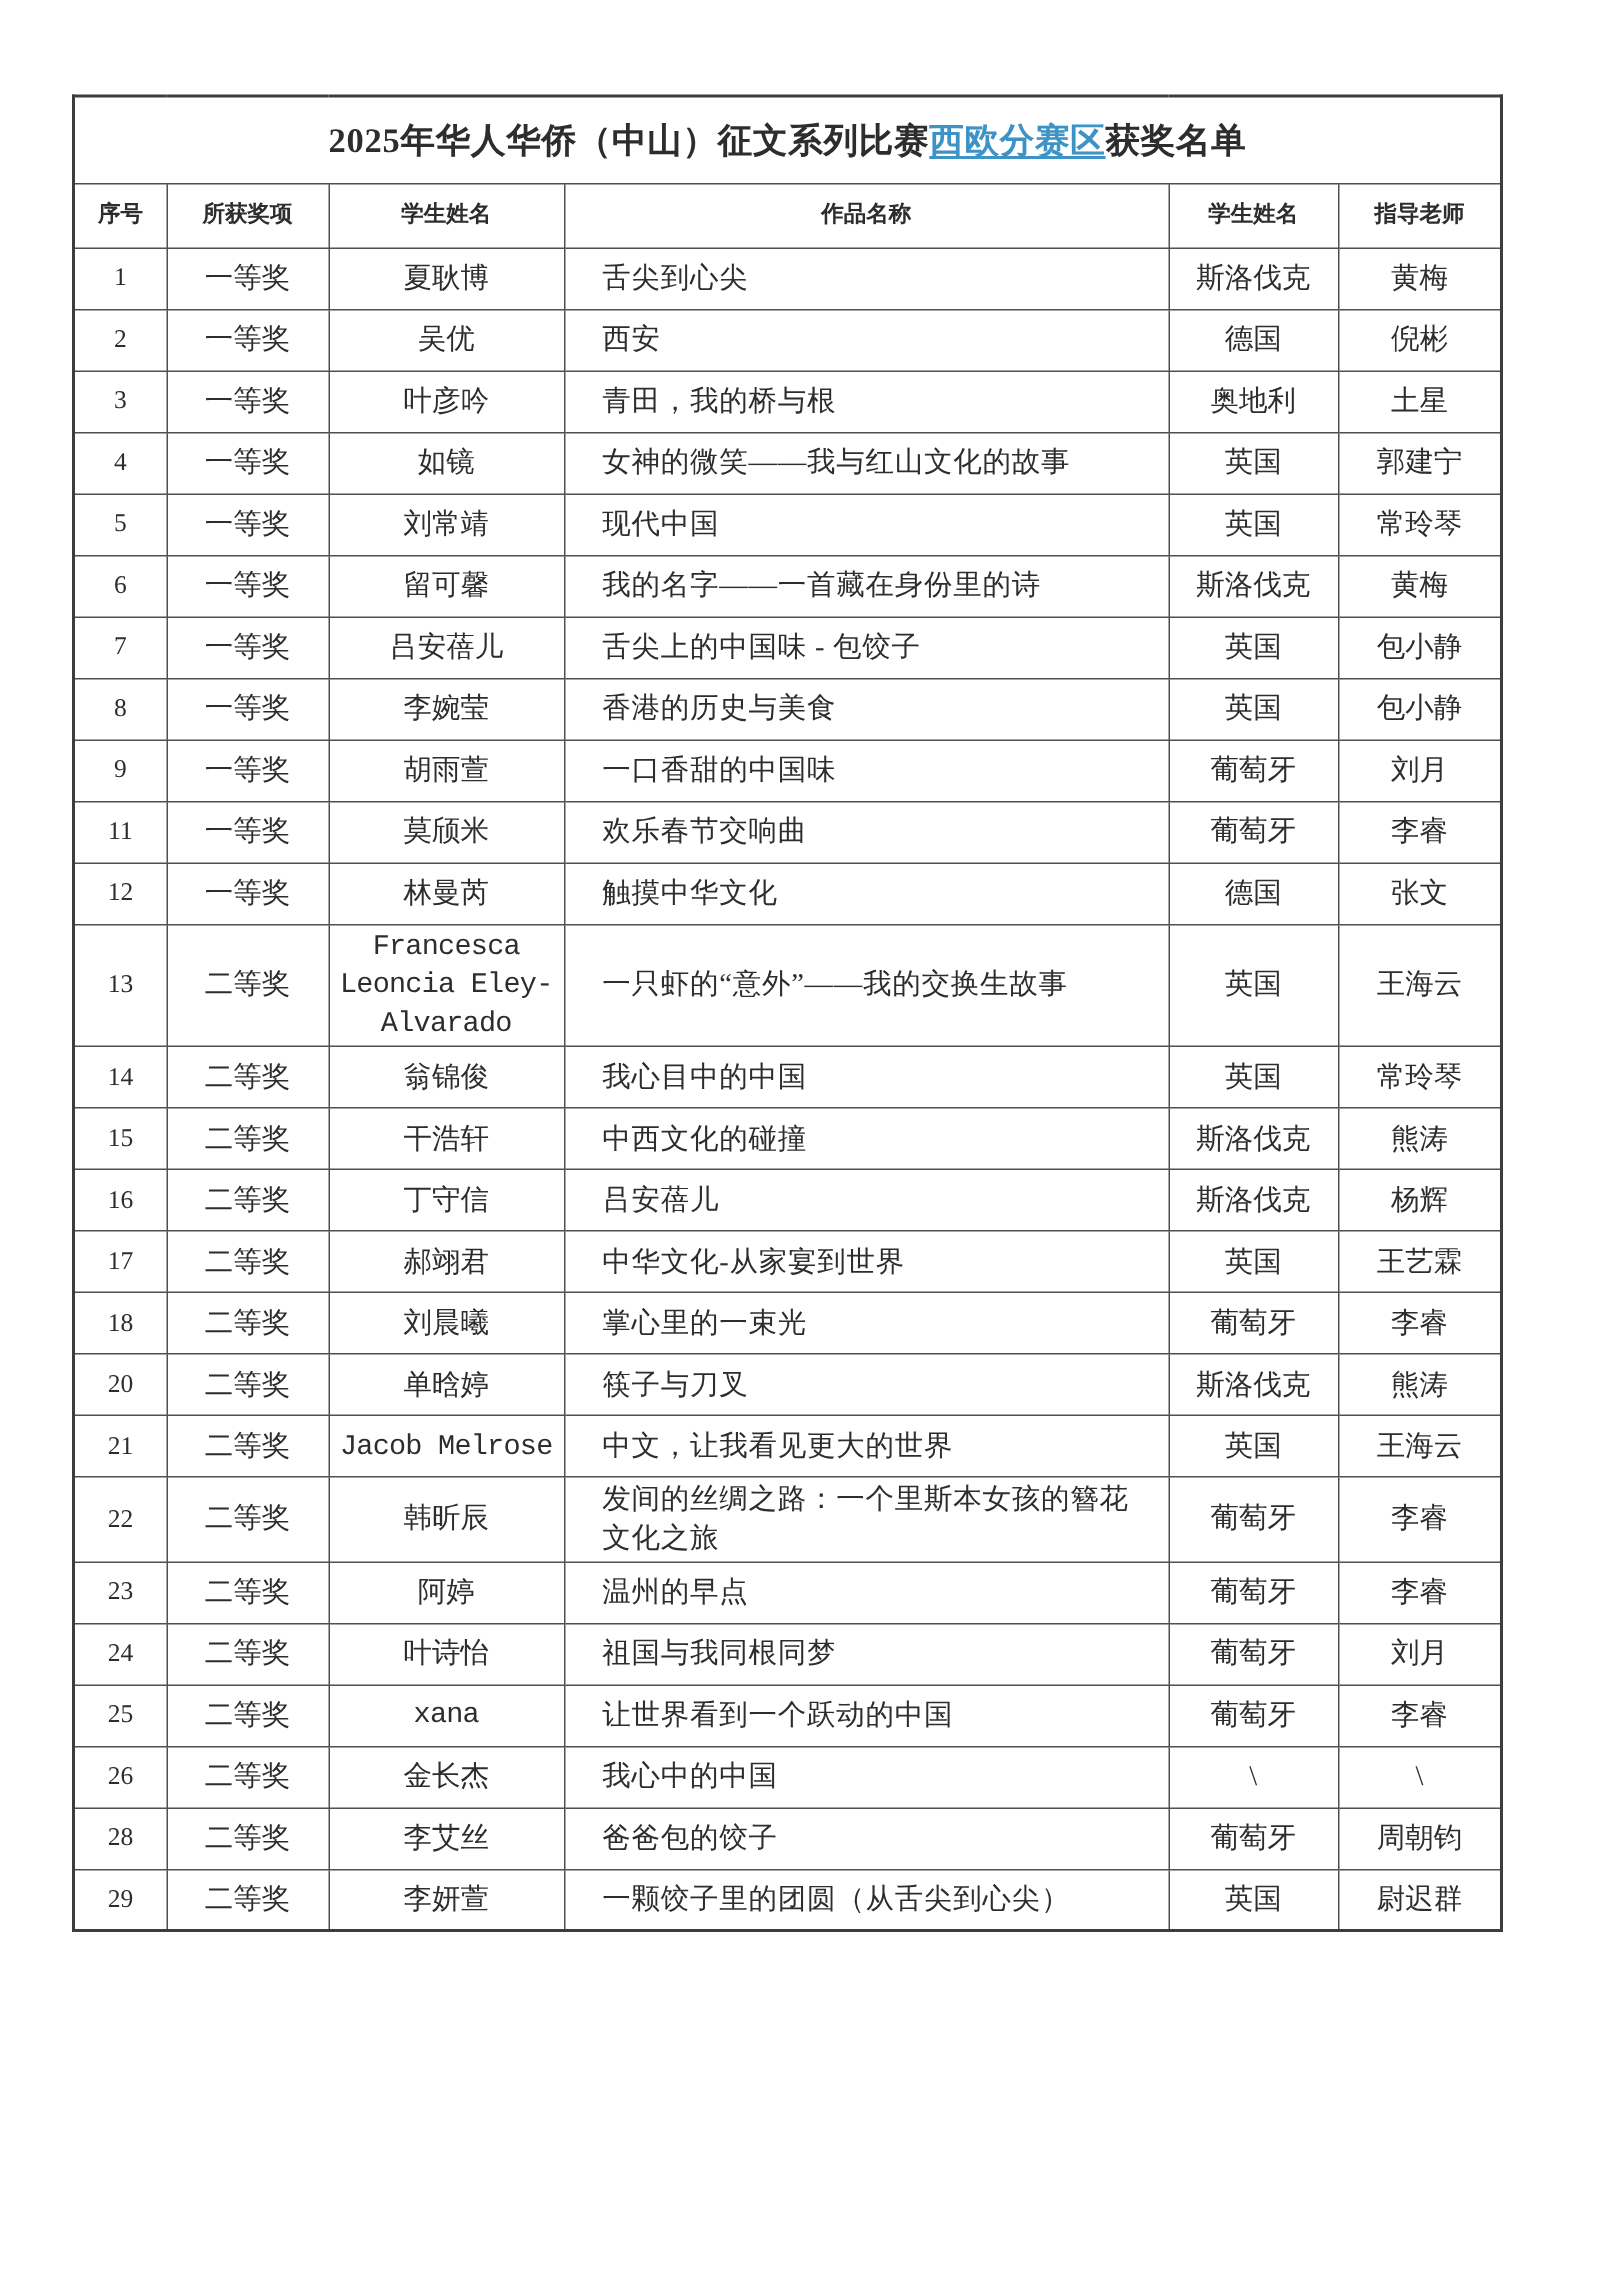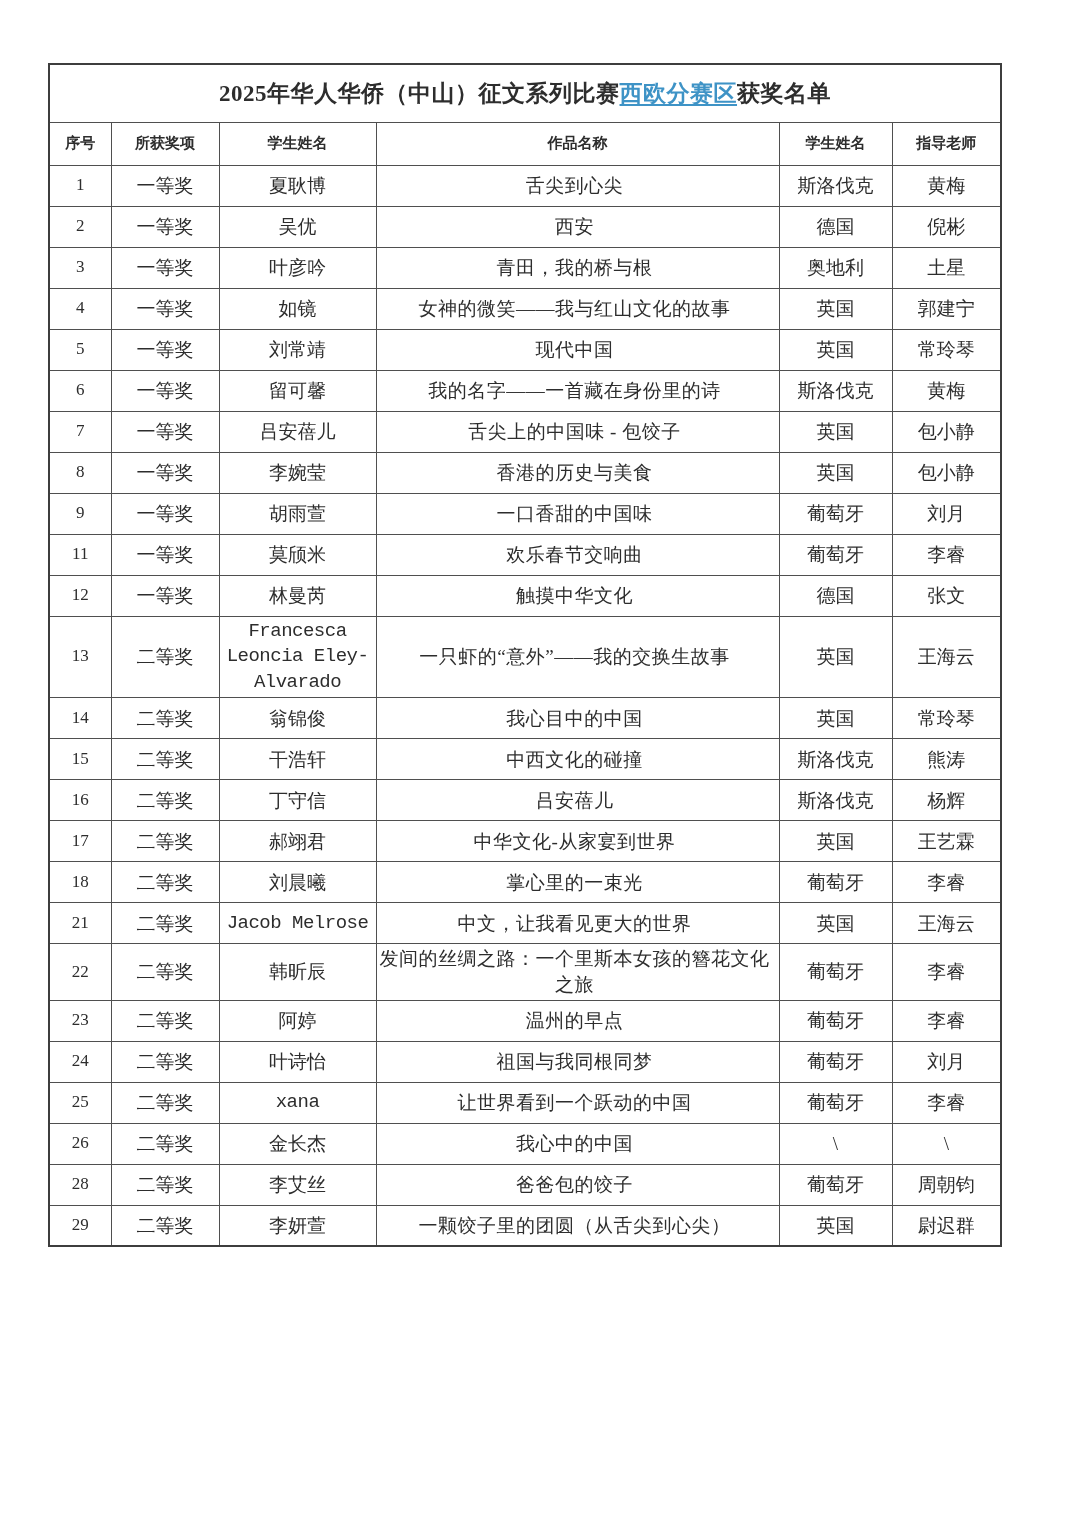--- a/index.html
+++ b/index.html
@@ -50,22 +50,22 @@
   tr.header-row th{
     height:43px;
     font-size:15px;
     font-weight:bold;
   }
   td.cell-no{
     font-size:17px;
     font-family:"Liberation Serif","DejaVu Serif",serif;
   }
   td.cell-work-title{
-    text-align:center;
-    padding-left:2px;
+    text-align:left;
+    padding-left:25px;
     padding-right:8px;
     letter-spacing:0.5px;
   }
   td.cell-student-name{ padding:2px 4px; }
   .latin{
     font-family:"Liberation Mono","DejaVu Sans Mono",monospace;
     font-size:17px;
     letter-spacing:-0.5px;
   }
 </style>
@@ -228,20 +228,28 @@
         </tr>
         <tr>
           <td class="cell-no">18</td>
           <td class="cell-award">二等奖</td>
           <td class="cell-student-name">刘晨曦</td>
           <td class="cell-work-title">掌心里的一束光</td>
           <td class="cell-country">葡萄牙</td>
           <td class="cell-teacher">李睿</td>
         </tr>
         <tr>
+          <td class="cell-no">20</td>
+          <td class="cell-award">二等奖</td>
+          <td class="cell-student-name">单晗婷</td>
+          <td class="cell-work-title">筷子与刀叉</td>
+          <td class="cell-country">斯洛伐克</td>
+          <td class="cell-teacher">熊涛</td>
+        </tr>
+        <tr>
           <td class="cell-no">21</td>
           <td class="cell-award">二等奖</td>
           <td class="cell-student-name latin">Jacob Melrose</td>
           <td class="cell-work-title">中文，让我看见更大的世界</td>
           <td class="cell-country">英国</td>
           <td class="cell-teacher">王海云</td>
         </tr>
         <tr>
           <td class="cell-no">22</td>
           <td class="cell-award">二等奖</td>

